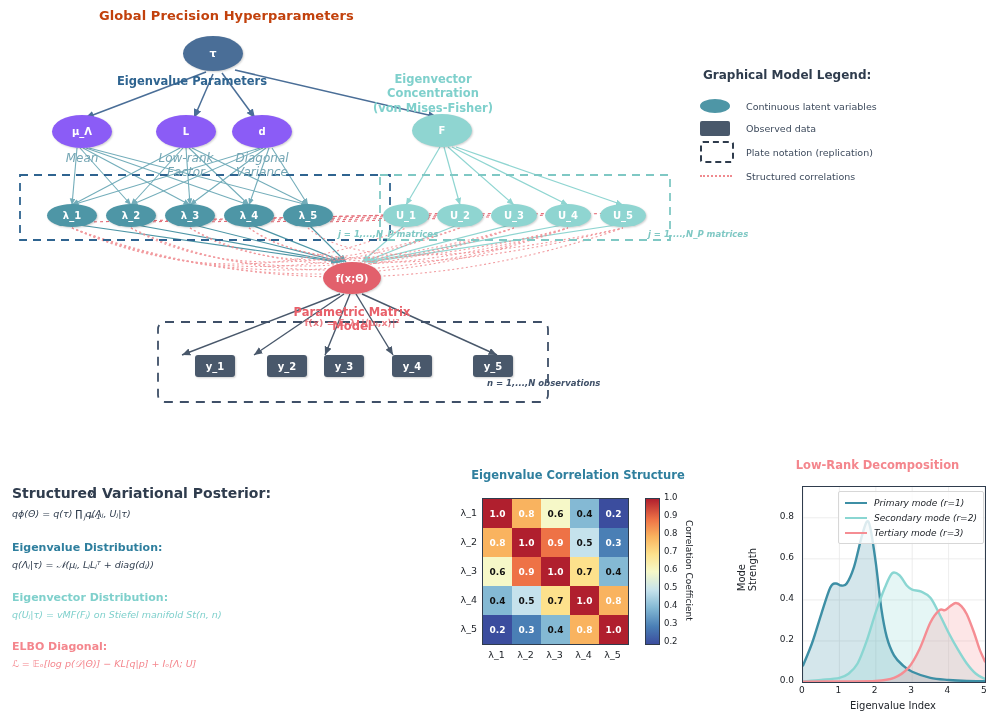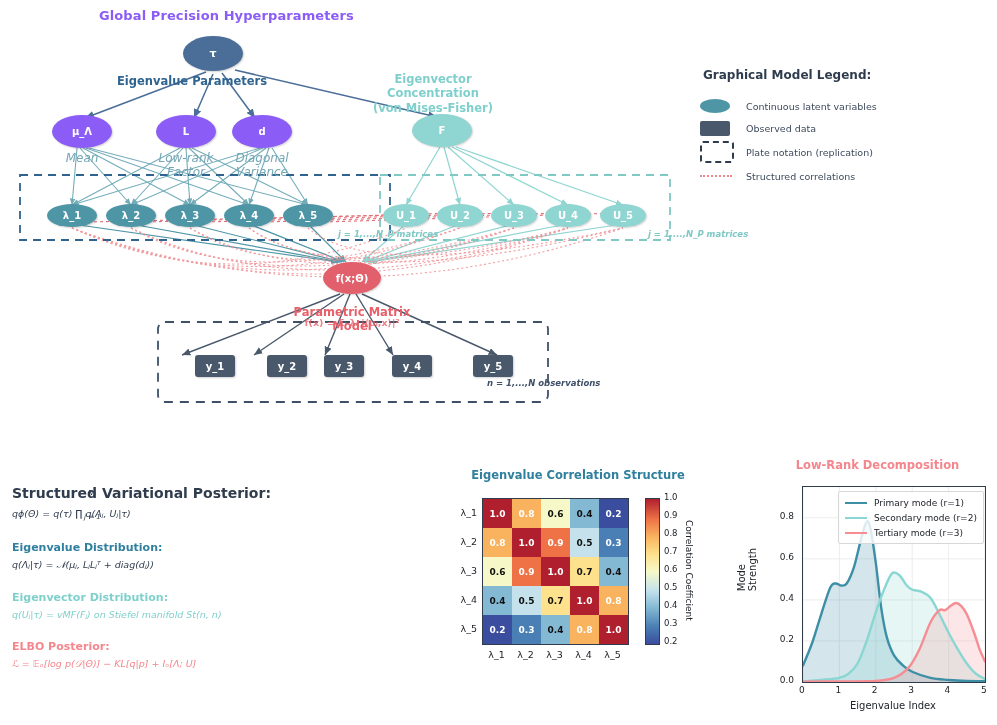--- a/index.html
+++ b/index.html
@@ -1,20 +1,20 @@
 <!DOCTYPE html>
 <html><head>
 <meta charset="utf-8">
 <style>
   html,body{margin:0;padding:0;background:#ffffff;}
   body{width:997px;height:725px;position:relative;overflow:hidden;
        font-family:"DejaVu Sans","Liberation Sans",sans-serif;}
   .abs{position:absolute;}
   
-  .h-dark{color:#8b5cf6;font-weight:bold;font-size:13px;letter-spacing:.1px;}
+  .h-dark{color:#c2410c;font-weight:bold;font-size:13px;letter-spacing:.1px;}
   .h-teal{color:#7fd0cc;font-weight:bold;font-size:11.5px;text-align:center;line-height:1.25;}
   .h-blue{color:#2f6490;font-weight:bold;font-size:11.5px;text-align:center;line-height:1.25;}
   .h-red{color:#e8606a;font-weight:bold;font-size:11.5px;text-align:center;line-height:1.25;}
   
   .node{display:flex;align-items:center;justify-content:center;
         color:#ffffff;font-weight:bold;font-size:10px;
         box-shadow:1px 1px 2px rgba(0,0,0,.18);}
   .ell{border-radius:50%;}
   .n-tau{background:#4a6e97;}
   .n-mid{background:#8b5cf6;}
@@ -53,21 +53,21 @@
         background:linear-gradient(to top,#3b4d9e 0%,#4a7fb5 12%,#84b9d4 25%,#c5e2ec 37%,
                    #f6f8c8 50%,#fde18c 62%,#f9b35f 74%,#ee7246 86%,#b01f2e 100%);}
   .cb-t{font-size:8.5px;color:#20242a;}
   .cb-ax{font-size:9px;color:#20242a;writing-mode:vertical-rl;}
   
   .lc-title{color:#f4868d;font-weight:bold;font-size:11.5px;text-align:center;}
   .lc-frame{border:1.2px solid #2f3c4d;background:#fff;position:relative;}
   .lc-tick{font-size:9px;color:#20242a;}
   .lc-axlab{font-size:10px;color:#20242a;}
   .lc-legend{position:absolute;background:rgba(255,255,255,.82);border:1px solid #d7d7d7;
-             border-radius:2px;padding:3px 6px;}
+             border-radius:2px;padding:3px 6px;font-style:italic;}
   .lc-lrow{display:flex;align-items:center;height:15px;}
   .lc-lline{width:22px;height:0;border-top:2.6px solid #000;margin-right:7px;}
   .lc-ltxt{font-size:9px;color:#20242a;}
 </style>
 </head>
 <body>
 
 <div class="abs" style="left:0;top:0;width:740px;height:440px;">
 
   <svg width="740" height="440" style="position:absolute;left:0;top:0;">
@@ -258,21 +258,21 @@
     <span class="abs c-dark" style="left:76px;top:-30px;font-size:7px;font-style:italic;">Nₚ</span>
     <span class="abs c-dark" style="left:72px;top:-6px;font-size:7px;font-style:italic;">j = 1</span>
   </div>
 
   <div class="mt-h c-blue" style="margin-top:22px;">Eigenvalue Distribution:</div>
   <div class="mt-eq c-dark" style="margin-top:5px;">q(Λⱼ|τ) = 𝒩(μⱼ, LⱼLⱼᵀ + diag(dⱼ))</div>
 
   <div class="mt-h c-teal" style="margin-top:20px;">Eigenvector Distribution:</div>
   <div class="mt-eq c-teal" style="margin-top:5px;">q(Uⱼ|τ) = vMF(Fⱼ) on Stiefel manifold St(n, n)</div>
 
-  <div class="mt-h c-red" style="margin-top:20px;">ELBO Posterior:</div>
+  <div class="mt-h c-red" style="margin-top:20px;">ELBO Diagonal:</div>
   <div class="mt-eq c-red" style="margin-top:5px;">ℒ = 𝔼ₒ[log p(𝒟|Θ)] − KL[q|p] + Iₒ[Λ; U]</div>
 </div>
 
 <div class="abs" style="left:440px;top:468px;width:320px;">
   <div class="hm-title" style="width:276px;">Eigenvalue Correlation Structure</div>
   <div style="display:flex;margin-top:16px;">
     <div>
       <div style="display:flex;">
         <div style="width:42px;">
           <div class="hm-rowlab">λ_1</div>

